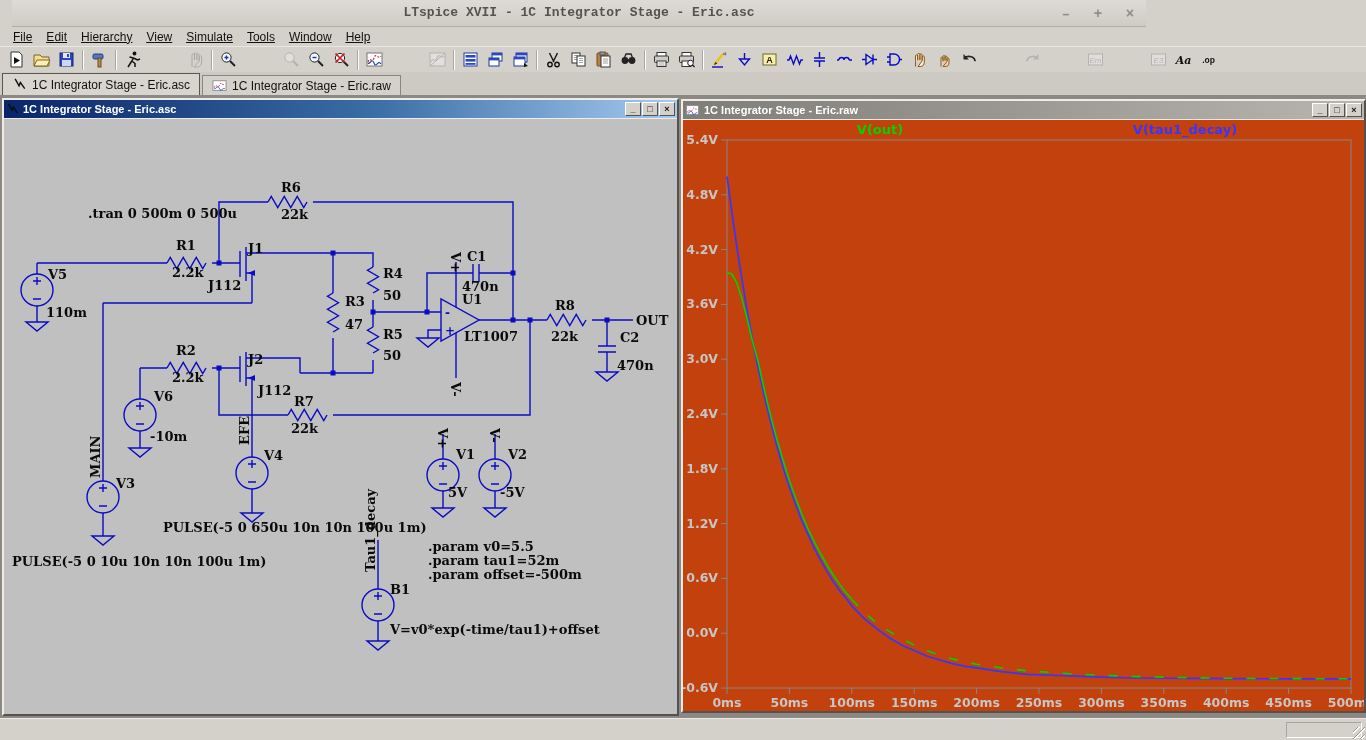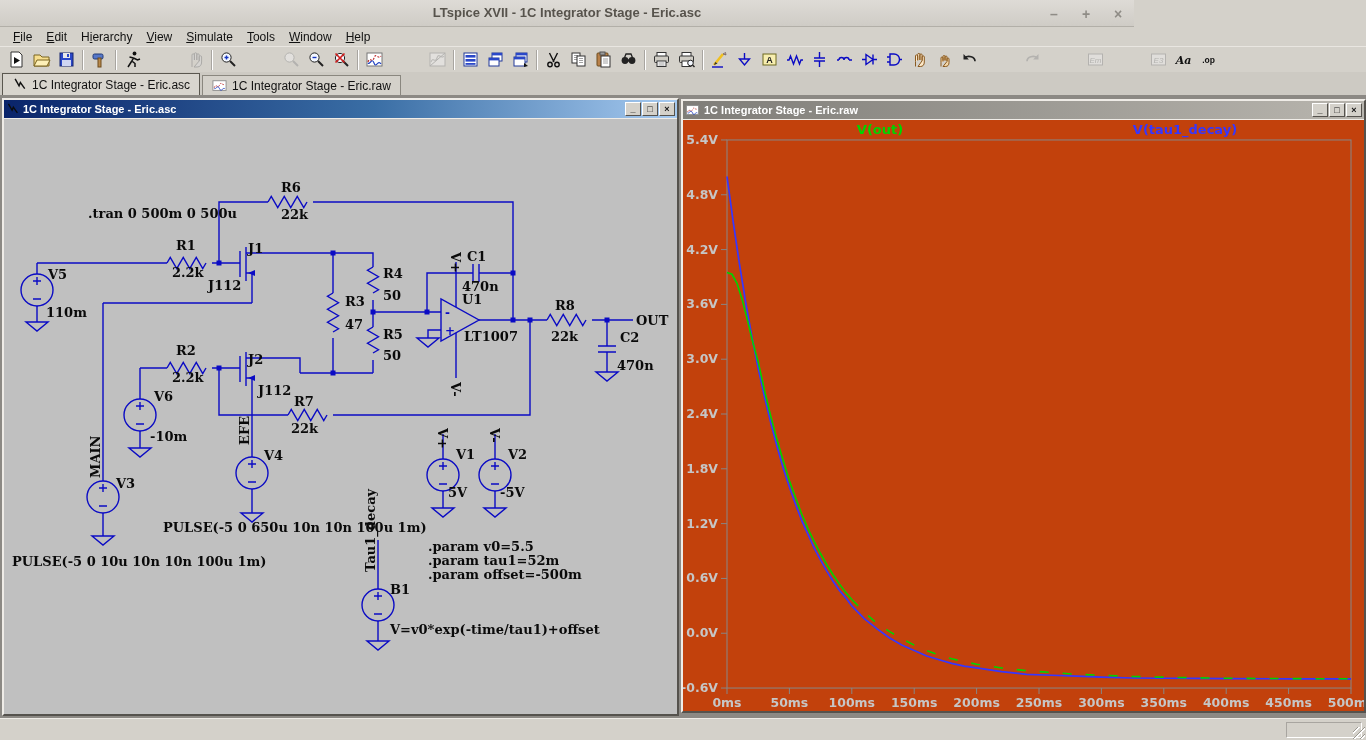--- a/index.html
+++ b/index.html
@@ -1,25 +1,25 @@
 <!DOCTYPE html>
 <html><head>
 <meta charset="utf-8">
 <style>
   html,body{margin:0;padding:0;width:1366px;height:740px;overflow:hidden;
     font-family:"Liberation Sans",sans-serif;background:#d4d1ca;position:relative;}
   *{box-sizing:border-box;}
   
-  .titlebar{position:absolute;left:0;top:0;width:1134px;height:27px;
+  .titlebar{position:absolute;left:12px;top:0;width:1134px;height:27px;
     background:linear-gradient(#dedbd6,#cfccc6);border-bottom:1px solid #b2afa8;
-    text-align:center;font-weight:bold;font-size:13px;color:#57534c;line-height:26px;}
+    text-align:center;font-weight:bold;font-size:13px;color:#57534c;line-height:26px;font-family:Liberation Mono, monospace;}
   .win-ctrls{position:absolute;right:8px;top:0;height:27px;display:flex;align-items:center;gap:16px;}
   .win-ctrls span{color:#8f8c86;font-weight:bold;font-size:14px;width:16px;text-align:center;cursor:default;}
   .menubar{position:absolute;left:0;top:27px;width:1366px;height:19px;background:#d4d1ca;
-    display:flex;align-items:center;padding-left:6px;font-size:12px;color:#111;}
+    display:flex;align-items:center;padding-left:6px;font-size:12px;color:#111;text-decoration:underline;}
   .menubar .mi{padding:1px 7px;cursor:default;}
   .menubar .mi u{text-decoration:underline;}
   .toolbar{position:absolute;left:0;top:46px;width:1366px;height:26px;background:#d4d1ca;
     border-top:1px solid #e9e6e1;display:flex;align-items:center;padding-left:4px;}
   .tb{width:23px;height:22px;border:none;background:transparent;padding:1px;margin:0 1px;
     display:inline-flex;align-items:center;justify-content:center;cursor:default;}
   .tb svg{width:19px;height:19px;}
   .tb.disabled{opacity:.55;filter:grayscale(1);margin-left:39px;}
   .tsep{width:2px;height:20px;margin:0 3px;border-left:1px solid #a8a5a0;border-right:1px solid #ffffff;}
   .tabbar{position:absolute;left:0;top:72px;width:1366px;height:23px;background:#cdcac3;

